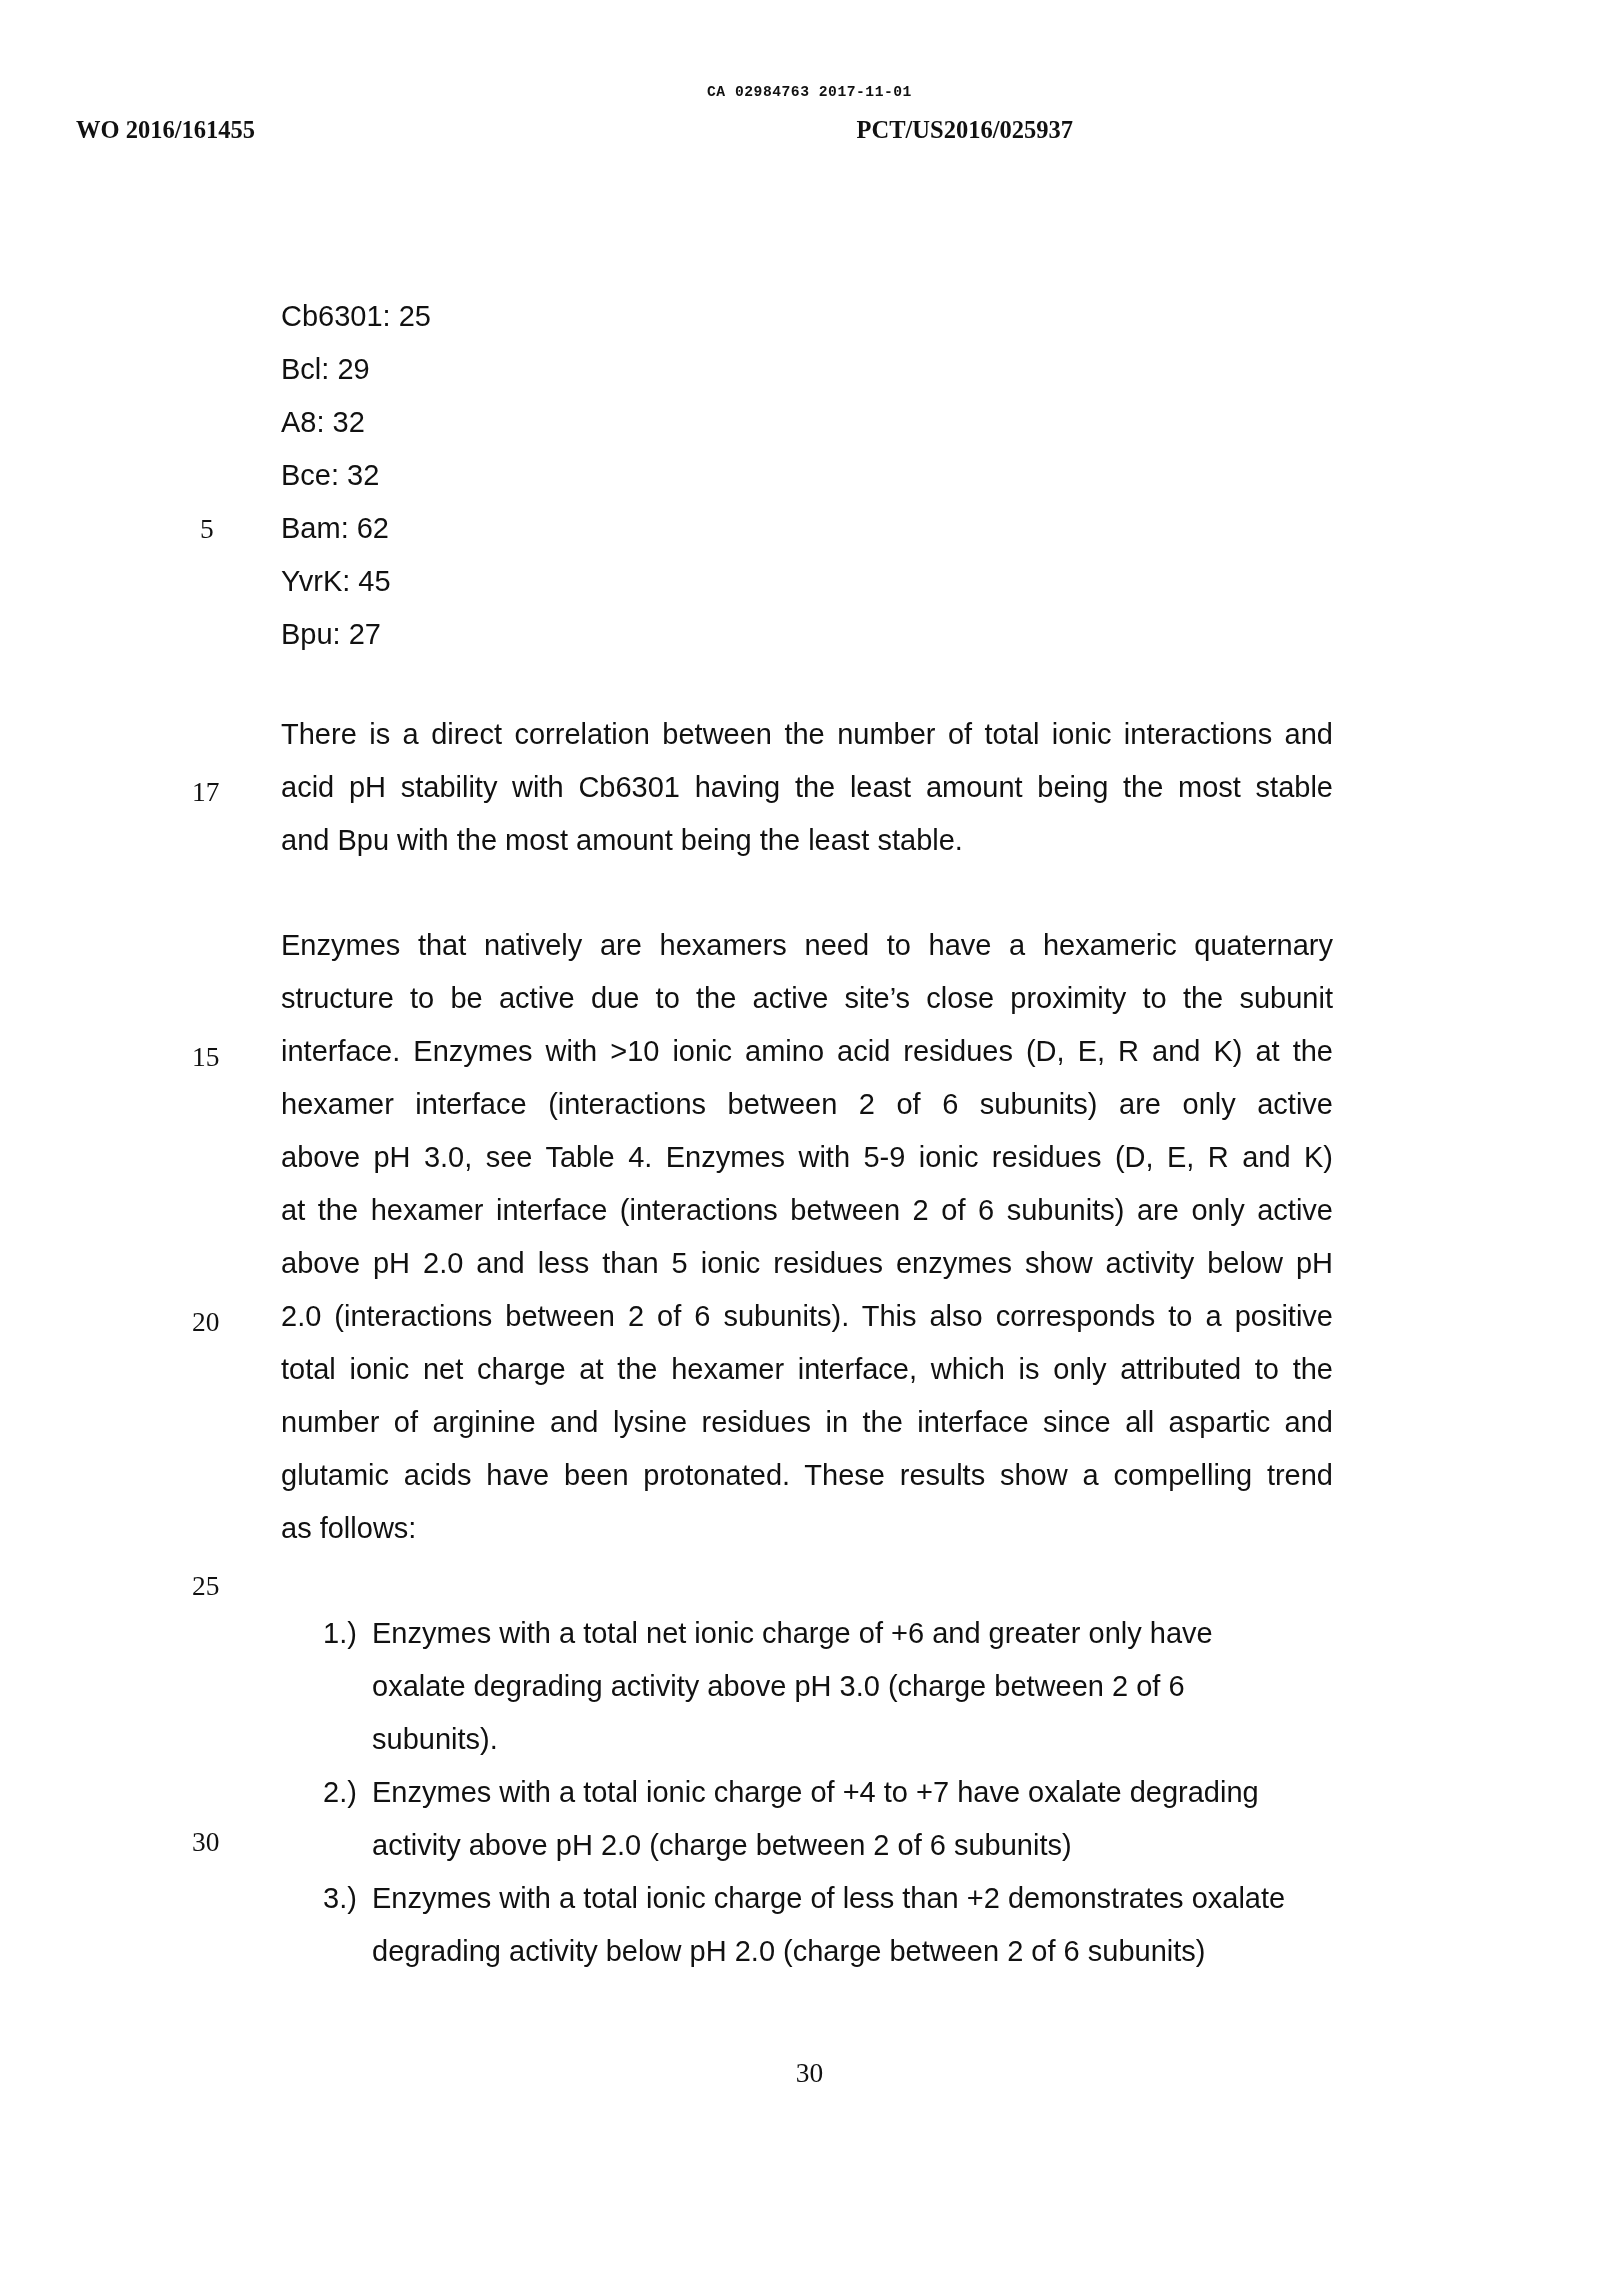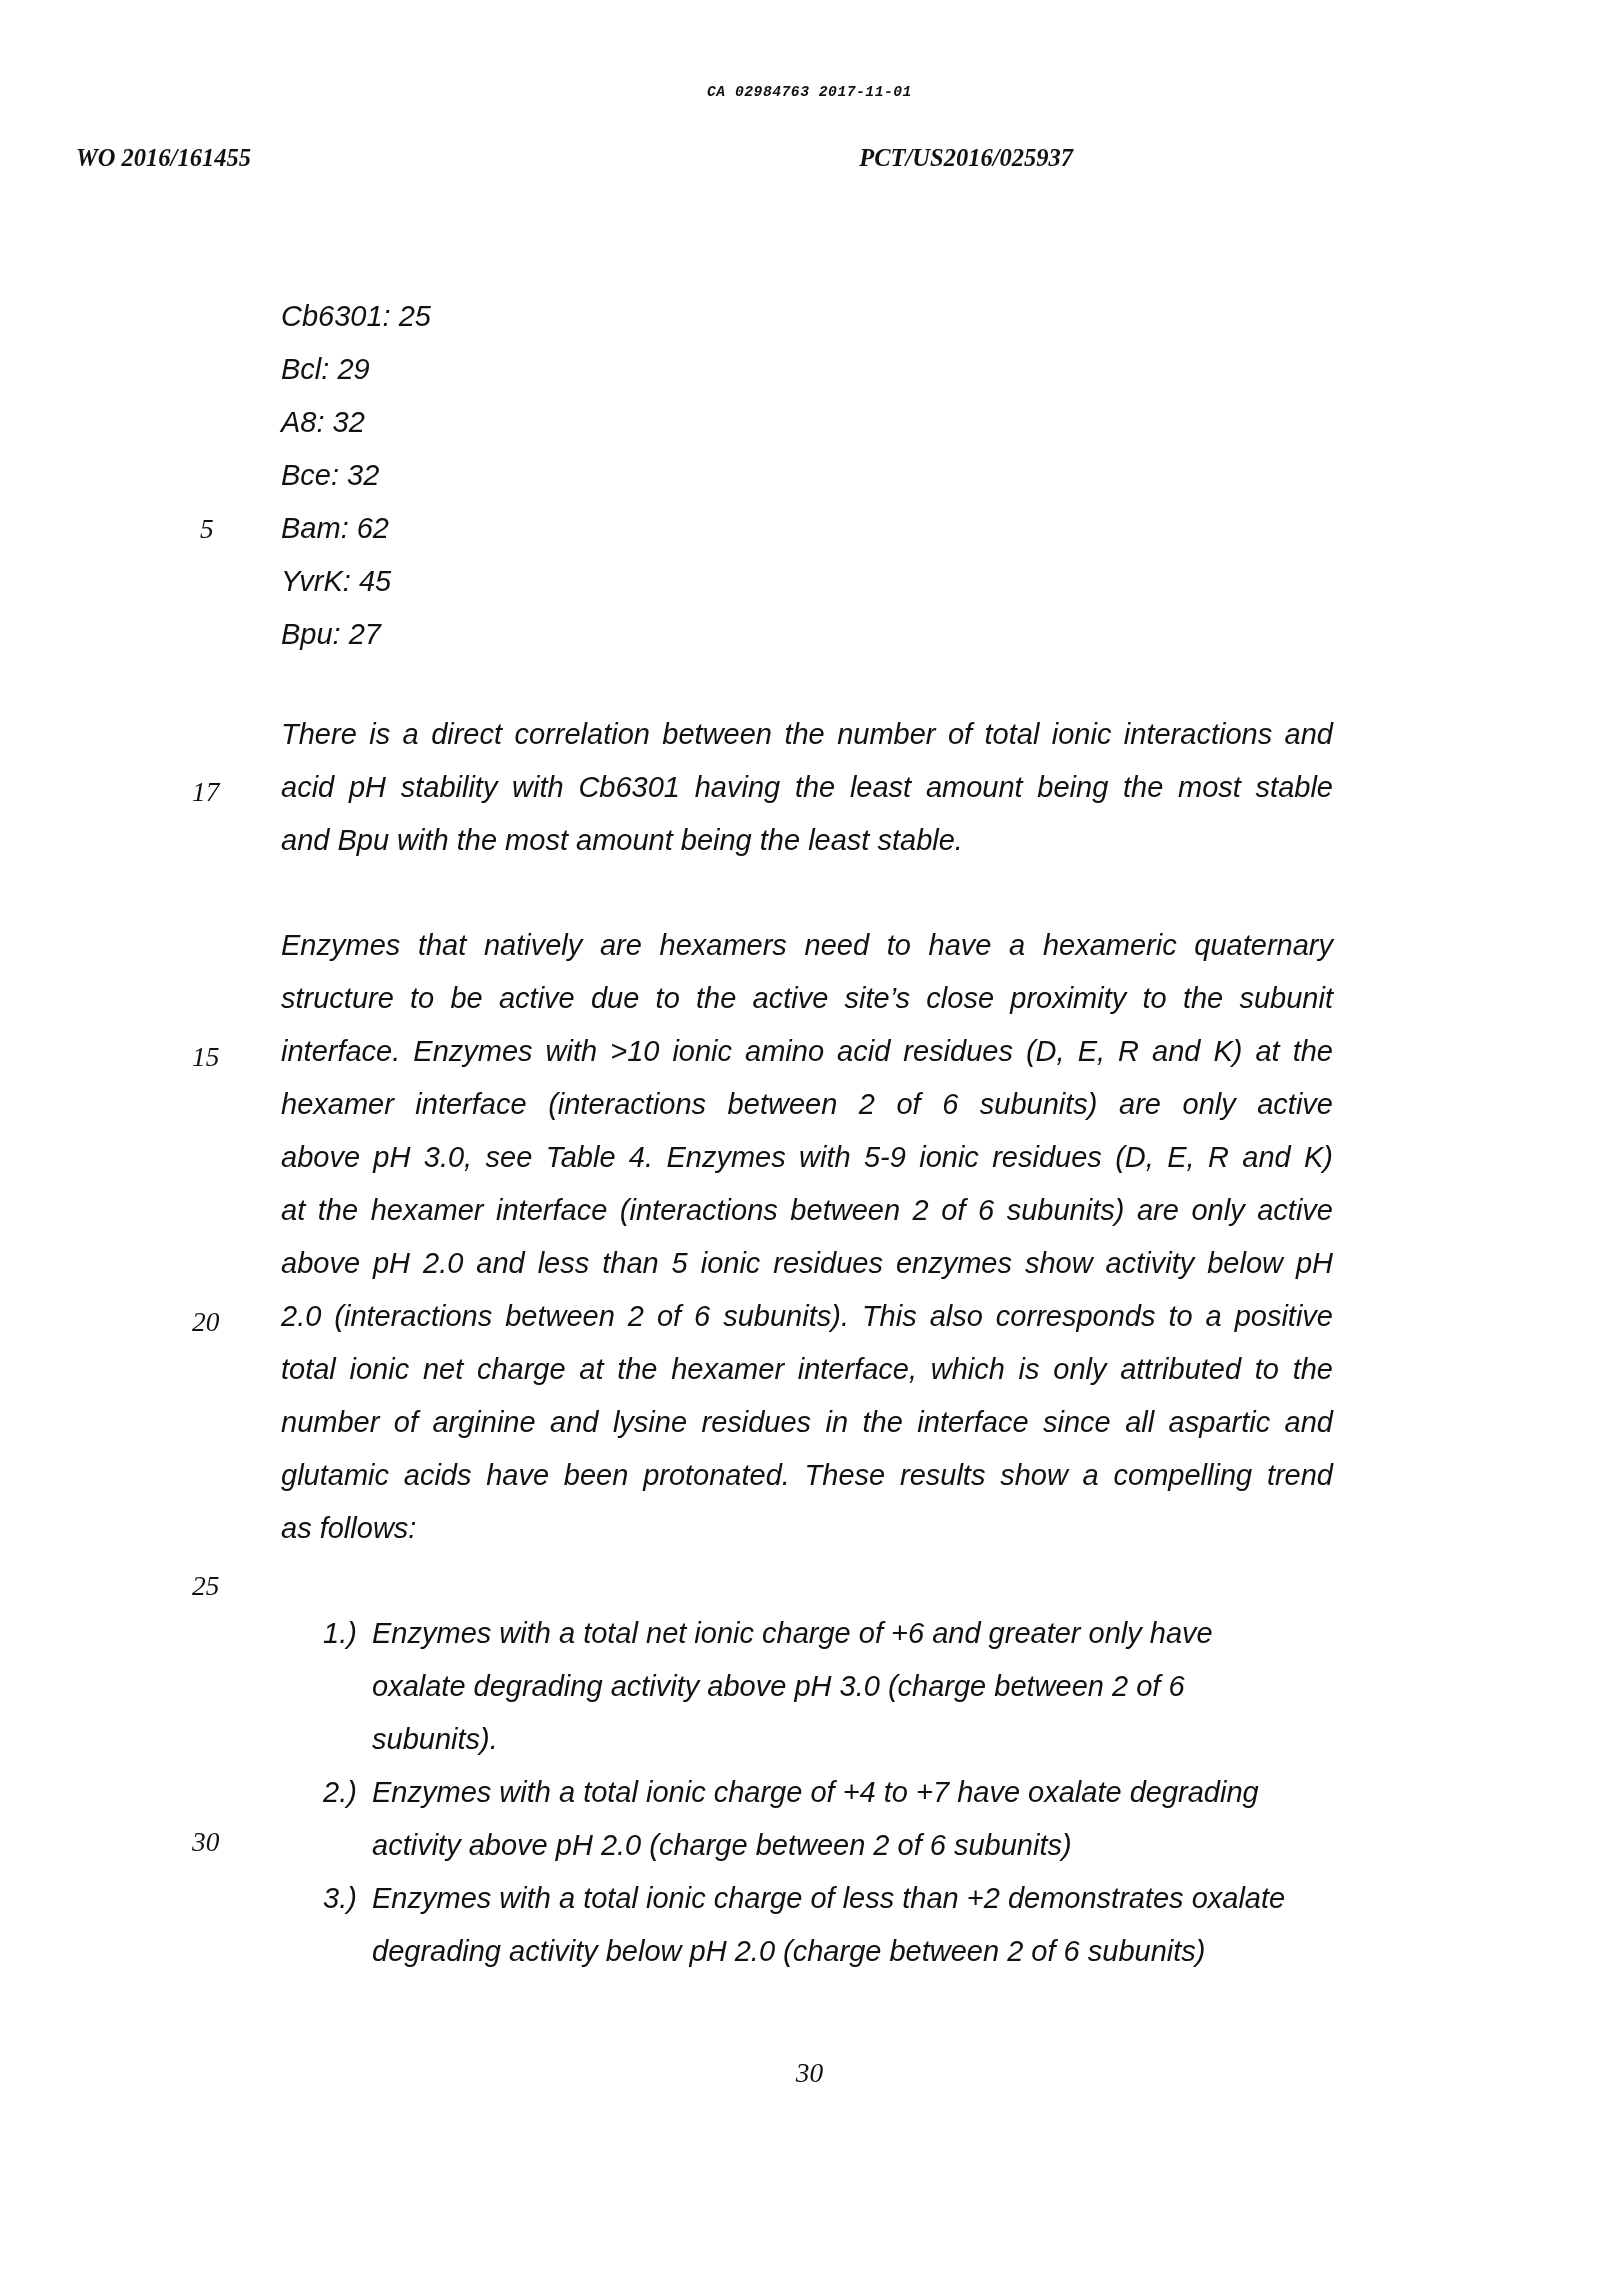--- a/index.html
+++ b/index.html
@@ -1,28 +1,28 @@
 <!DOCTYPE html>
 <html><head>
   <meta charset="utf-8">
   <style>
     html, body { margin: 0; padding: 0; background: #ffffff; }
     body {
       width: 1619px; height: 2292px; position: relative; overflow: hidden;
       color: #111111;
     }
-    .page { position: absolute; left: 0; top: 0; width: 1310px; height: 2292px; font-style: italic; }
+    .page { position: absolute; left: 0; top: 0; width: 1310px; height: 2292px; }
     .stamp {
       position: absolute; top: 84px; left: 0; width: 1619px; text-align: center;
       font-family: "Liberation Mono", monospace; font-weight: bold; font-size: 14.7px;
       letter-spacing: 0.5px;
     }
     .hdr {
       position: absolute; top: 116px; font-family: "Liberation Serif", serif;
-      font-weight: bold; font-size: 24.5px; margin-top: 28px;
+      font-weight: bold; font-size: 24.5px;
     }
     .hdr-left { left: 76px; }
     .hdr-right { right: 237px; }
     .body-text {
       font-family: "Liberation Sans", sans-serif; font-size: 29px; line-height: 53px;
     }
     .line {
       position: absolute; left: 281px; white-space: nowrap;
     }
     .justify { width: 1052px; text-align: justify; text-align-last: justify; }

